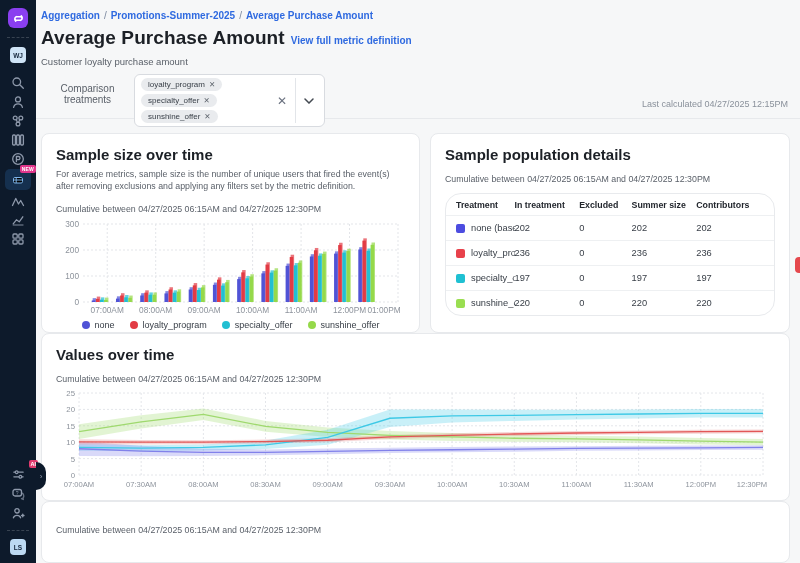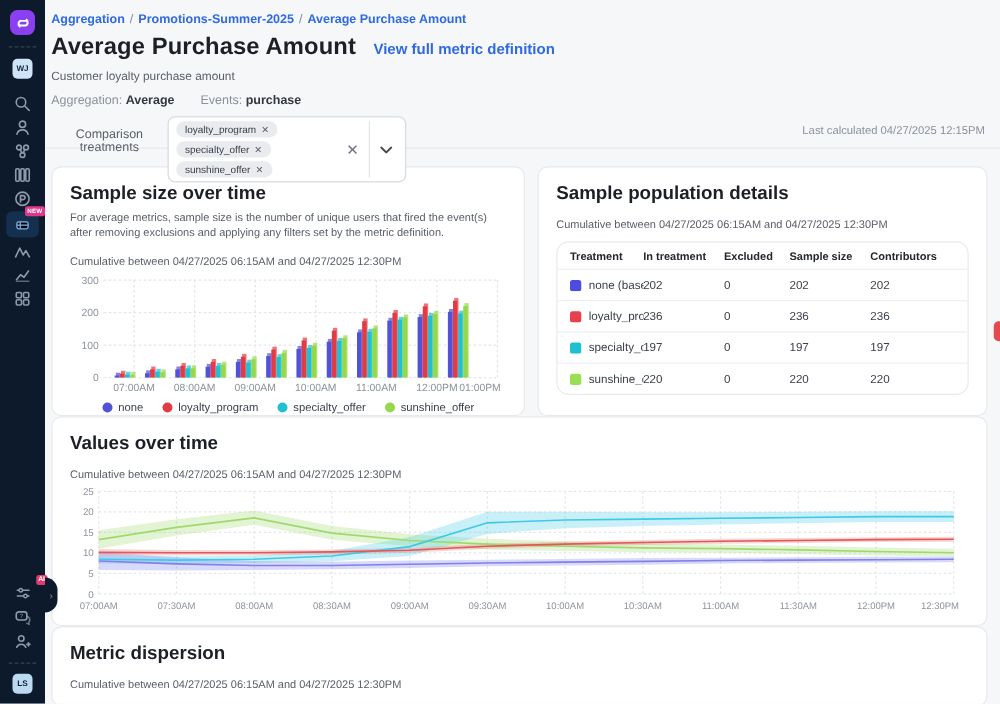--- a/index.html
+++ b/index.html
@@ -61,21 +61,21 @@
     background:#e5484d; border-radius:4px 0 0 4px; z-index:6; cursor:pointer;
   }
   
   .main { flex:1; display:flex; flex-direction:column; overflow:hidden; }
   .page-header { padding:10px 10px 0 5px; position:relative; border-bottom:1px solid #e7e9ec; height:119px; flex-shrink:0; }
   .breadcrumb { font-size:10px; font-weight:bold; color:#2f6ae0; }
   .breadcrumb .sep { color:#7d8aa0; margin:0 4px; font-weight:normal; }
   .breadcrumb .crumb { cursor:pointer; }
   .title-row { margin-top:6px; display:flex; align-items:baseline; }
   .page-title { font-size:19px; font-weight:bold; color:#1c2026; margin:0; letter-spacing:.1px; }
-  .metric-link { font-size:12px; font-weight:bold; color:#2f6ae0; margin-left:14px; cursor:pointer; }
+  .metric-link { font-size:10px; font-weight:bold; color:#2f6ae0; margin-left:6px; cursor:pointer; }
   .subtitle { font-size:9.5px; color:#5a6069; margin-top:7px; }
   .agg-row { font-size:10px; margin-top:8px; color:#8a919b; }
   .agg-row b { color:#33383f; font-weight:bold; margin-right:18px; }
   .comp-row { margin-top:7px; display:flex; align-items:flex-start;text-align:center; }
   .comp-label { font-size:10px; color:#5a6069; width:93px; padding-top:9px; }
   .multiselect {
     border:1px solid #d8dbe0; border-radius:6px; background:#fff;
     display:flex; align-items:center; padding:3px 6px; min-height:33px;
   }
   .chips-wrap { display:flex; flex-wrap:wrap; gap:3px 4px; width:126px; }
@@ -96,21 +96,21 @@
   .card .desc { font-size:8.8px; color:#5a6069; margin-top:5px; line-height:1.4; }
   .card .range { font-size:8.8px; color:#5a6069; margin-top:11px; }
   .card-sample { width:379px; height:200px; }
   .card-pop { flex:1; height:200px; }
   .card-values { height:168px; }
   .card-dispersion { height:70px; }
   .legend { display:flex; justify-content:center; gap:15px; margin-top:0px; }
   .legend-item { display:flex; align-items:center; gap:5px; font-size:9px; color:#3a4049; cursor:pointer; }
   .legend-dot { width:8px; height:8px; border-radius:50%; }
   
-  .pop-table { border:1px solid #e8eaed; border-radius:10px; margin-top:9px; overflow:hidden; }
+  .pop-table { border:1px solid #e8eaed; border-radius:16px; margin-top:9px; overflow:hidden; }
   .t-row { display:flex; align-items:center; height:25px; border-top:1px solid #eef0f2; padding:0 10px; }
   .t-head { border-top:none; height:21px; }
   .t-head .t-cell { font-size:8.8px; font-weight:bold; color:#23272e; }
   .t-cell { font-size:9.3px; color:#3a4049; overflow:hidden; white-space:nowrap; }
   .c1 { width:19%; display:flex; align-items:center; gap:6px; }
   .c2 { width:21%; } .c3 { width:17%; } .c4 { width:21%; } .c5 { width:22%; }
   .swatch { width:9px; height:9px; border-radius:2px; flex-shrink:0; }
   .t-name { overflow:hidden; white-space:nowrap; max-width:46px; }
   .chart-box { margin-top:3px; }
 </style>
@@ -226,26 +226,20 @@
 
   <header class="page-header">
     <nav class="breadcrumb">
       <span class="crumb">Aggregation</span><span class="sep">/</span><span class="crumb">Promotions-Summer-2025</span><span class="sep">/</span><span class="crumb">Average Purchase Amount</span>
     </nav>
     <div class="title-row">
       <h1 class="page-title">Average Purchase Amount</h1>
       <span class="metric-link">View full metric definition</span>
     </div>
     <div class="subtitle">Customer loyalty purchase amount</div>
-    <div class="agg-row">
-      <span>Aggregation:</span>
-      <b>Average</b>
-      <span>Events:</span>
-      <b>purchase</b>
-    </div>
     <div class="comp-row">
       <div class="comp-label">Comparison treatments</div>
       <div class="multiselect">
         <div class="chips-wrap">
           <span class="chip">
             <span>loyalty_program</span>
             <span class="x">✕</span>
           </span>
           <span class="chip">
             <span>specialty_offer</span>
@@ -416,21 +410,21 @@
       </section>
 
       <section class="card card-pop">
         <h2>Sample population details</h2>
         <div class="range">Cumulative between 04/27/2025 06:15AM and 04/27/2025 12:30PM</div>
         <div class="pop-table">
           <div class="t-row t-head">
             <div class="t-cell c1">Treatment</div>
             <div class="t-cell c2">In treatment</div>
             <div class="t-cell c3">Excluded</div>
-            <div class="t-cell c4">Sample size</div>
+            <div class="t-cell c4">Summer size</div>
             <div class="t-cell c5">Contributors</div>
           </div>
           <div class="t-row">
             <div class="t-cell c1">
                 <span class="swatch" style="background: rgb(76, 76, 224);"></span>
                 <span class="t-name">none  (baseline)</span>
               </div>
             <div class="t-cell c2">202</div>
             <div class="t-cell c3">0</div>
             <div class="t-cell c4">202</div>
@@ -515,17 +509,16 @@
             <polygon points="23,54.544000000000004 85.18181818181819,58.80799999999999 147.36363636363637,61.76 209.54545454545453,62.416 271.72727272727275,61.431999999999995 333.90909090909093,60.775999999999996 396.09090909090907,60.11999999999999 458.27272727272725,59.464 520.4545454545455,59.135999999999996 582.6363636363636,58.80799999999999 644.8181818181819,58.480000000000004 707,58.152 707,62.74399999999999 644.8181818181819,63.071999999999996 582.6363636363636,63.4 520.4545454545455,63.727999999999994 458.27272727272725,64.71199999999999 396.09090909090907,65.368 333.90909090909093,66.024 271.72727272727275,67.336 209.54545454545453,68.32 147.36363636363637,68.976 85.18181818181819,69.304 23,68.976" fill="rgba(129,129,234,0.30)" stroke="none"></polygon>
             <polygon points="23,52.248000000000005 85.18181818181819,52.904 147.36363636363637,53.232000000000006 209.54545454545453,52.57599999999999 271.72727272727275,51.264 333.90909090909093,47.984 396.09090909090907,46.344 458.27272727272725,45.032 520.4545454545455,44.047999999999995 582.6363636363636,43.391999999999996 644.8181818181819,42.736 707,42.407999999999994 707,46.344 644.8181818181819,46.672 582.6363636363636,47.328 520.4545454545455,47.984 458.27272727272725,48.968 396.09090909090907,50.28 333.90909090909093,51.92 271.72727272727275,55.199999999999996 209.54545454545453,56.512 147.36363636363637,57.168 85.18181818181819,57.49599999999999 23,57.49599999999999" fill="rgba(224,106,106,0.28)" stroke="none"></polygon>
             <polyline points="23,44.704 85.18181818181819,34.864 147.36363636363637,27.32 209.54545454545453,39.455999999999996 271.72727272727275,45.36 333.90909090909093,48.312 396.09090909090907,49.952000000000005 458.27272727272725,51.264 520.4545454545455,51.92 582.6363636363636,52.904 644.8181818181819,54.215999999999994 707,55.199999999999996" fill="none" stroke="#9fd96e" stroke-width="1.3"></polyline>
             <polyline points="23,60.44799999999999 85.18181818181819,61.104000000000006 147.36363636363637,60.44799999999999 209.54545454545453,57.824 271.72727272727275,50.28 333.90909090909093,31.255999999999997 396.09090909090907,28.96 458.27272727272725,28.304000000000002 520.4545454545455,27.648 582.6363636363636,26.99199999999999 644.8181818181819,26.336 707,26.336" fill="none" stroke="#3ec9e6" stroke-width="1.3"></polyline>
             <polyline points="23,61.76 85.18181818181819,64.056 147.36363636363637,65.368 209.54545454545453,65.368 271.72727272727275,64.384 333.90909090909093,63.4 396.09090909090907,62.74399999999999 458.27272727272725,62.087999999999994 520.4545454545455,61.431999999999995 582.6363636363636,61.104000000000006 644.8181818181819,60.775999999999996 707,60.44799999999999" fill="none" stroke="#8181ea" stroke-width="1.3"></polyline>
             <polyline points="23,54.87200000000001 85.18181818181819,55.199999999999996 147.36363636363637,55.199999999999996 209.54545454545453,54.544000000000004 271.72727272727275,53.232000000000006 333.90909090909093,49.952000000000005 396.09090909090907,48.312 458.27272727272725,47 520.4545454545455,46.016 582.6363636363636,45.36 644.8181818181819,44.704 707,44.376" fill="none" stroke="#e25757" stroke-width="1.3"></polyline>
           </svg></div>
     </section>
 
     <section class="card card-dispersion">
-      <h2>Metric dispersion</h2>
       <div class="range">Cumulative between 04/27/2025 06:15AM and 04/27/2025 12:30PM</div>
     </section>
   </div>
 </main>
 
 </body></html>

